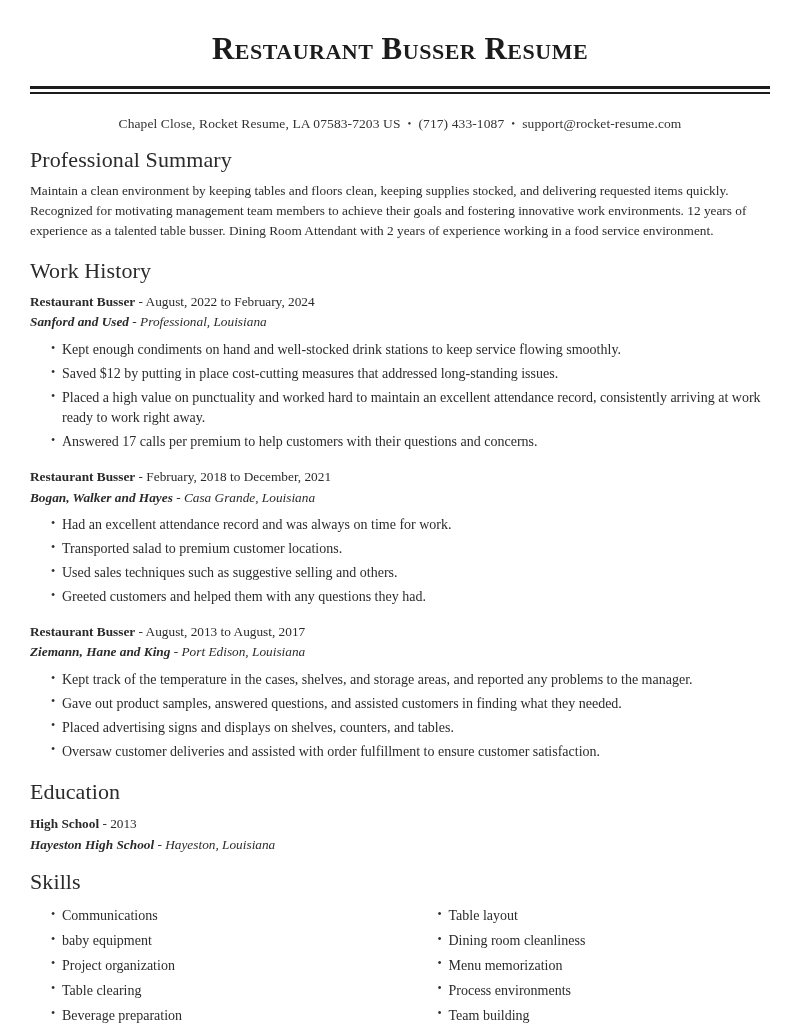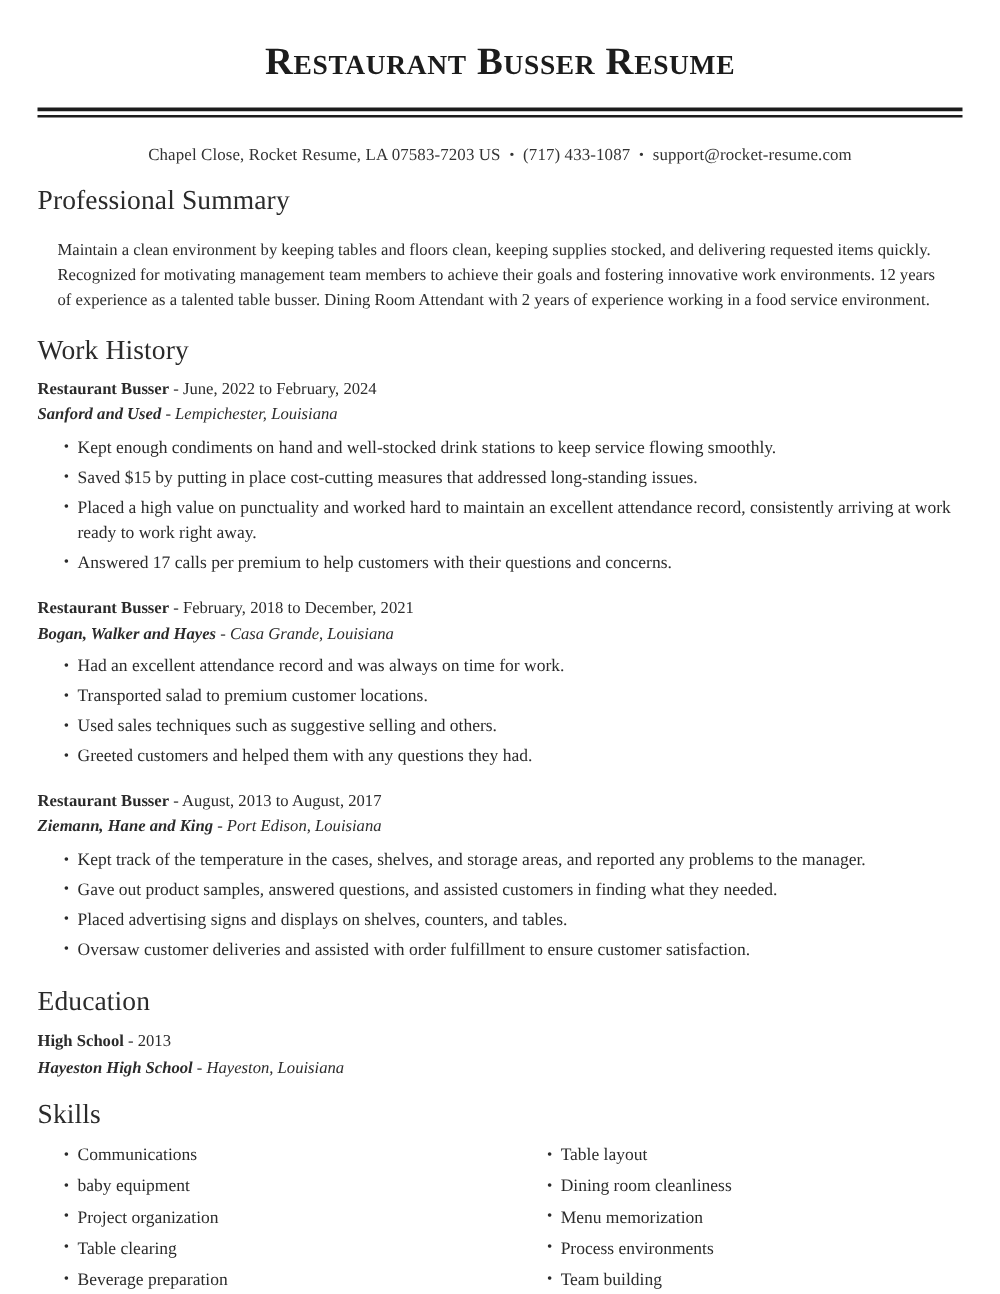--- a/index.html
+++ b/index.html
@@ -69,21 +69,21 @@
     margin: 0 0 7px 0;
     line-height: 1.2;
     letter-spacing: 0.1px;
   }
 
   
   .summary-text {
     font-size: 13.3px;
     line-height: 1.52;
     color: #2b2b2b;
-    margin: 16px;
+    margin: 0;
     text-align: left;
   }
 
   
   .job { margin-bottom: 6px; }
   .job + .job { margin-top: 14px; }
   .job-line {
     font-size: 13.3px;
     line-height: 1.56;
     color: #2b2b2b;
@@ -168,28 +168,28 @@
   <div class="section section-summary">
     <h2 class="section-heading">Professional Summary</h2>
     <p class="summary-text">Maintain a clean environment by keeping tables and floors clean, keeping supplies stocked, and delivering requested items quickly. Recognized for motivating management team members to achieve their goals and fostering innovative work environments. 12 years of experience as a talented table busser. Dining Room Attendant with 2 years of experience working in a food service environment.</p>
   </div>
 
   <div class="section section-workhistory">
     <h2 class="section-heading">Work History</h2>
 
     <div class="job">
       <div class="job-line">
-        <span class="job-title">Restaurant Busser</span><span class="dash"> - </span><span class="job-dates">June, 2022 to February, 2024</span>
-      </div>
-      <div class="job-line">
-        <span class="job-company">Sanford and Used</span><span class="dash"> - </span><span class="job-location">Lempichester, Louisiana</span>
+        <span class="job-title">Restaurant Busser</span><span class="dash"> - </span><span class="job-dates">August, 2022 to February, 2024</span>
+      </div>
+      <div class="job-line">
+        <span class="job-company">Sanford and Used</span><span class="dash"> - </span><span class="job-location">Professional, Louisiana</span>
       </div>
       <ul class="bullets">
         <li>Kept enough condiments on hand and well-stocked drink stations to keep service flowing smoothly.</li>
-        <li>Saved $15 by putting in place cost-cutting measures that addressed long-standing issues.</li>
+        <li>Saved $12 by putting in place cost-cutting measures that addressed long-standing issues.</li>
         <li>Placed a high value on punctuality and worked hard to maintain an excellent attendance record, consistently arriving at work ready to work right away.</li>
         <li>Answered 17 calls per premium to help customers with their questions and concerns.</li>
       </ul>
     </div>
 
     <div class="job">
       <div class="job-line">
         <span class="job-title">Restaurant Busser</span><span class="dash"> - </span><span class="job-dates">February, 2018 to December, 2021</span>
       </div>
       <div class="job-line">

